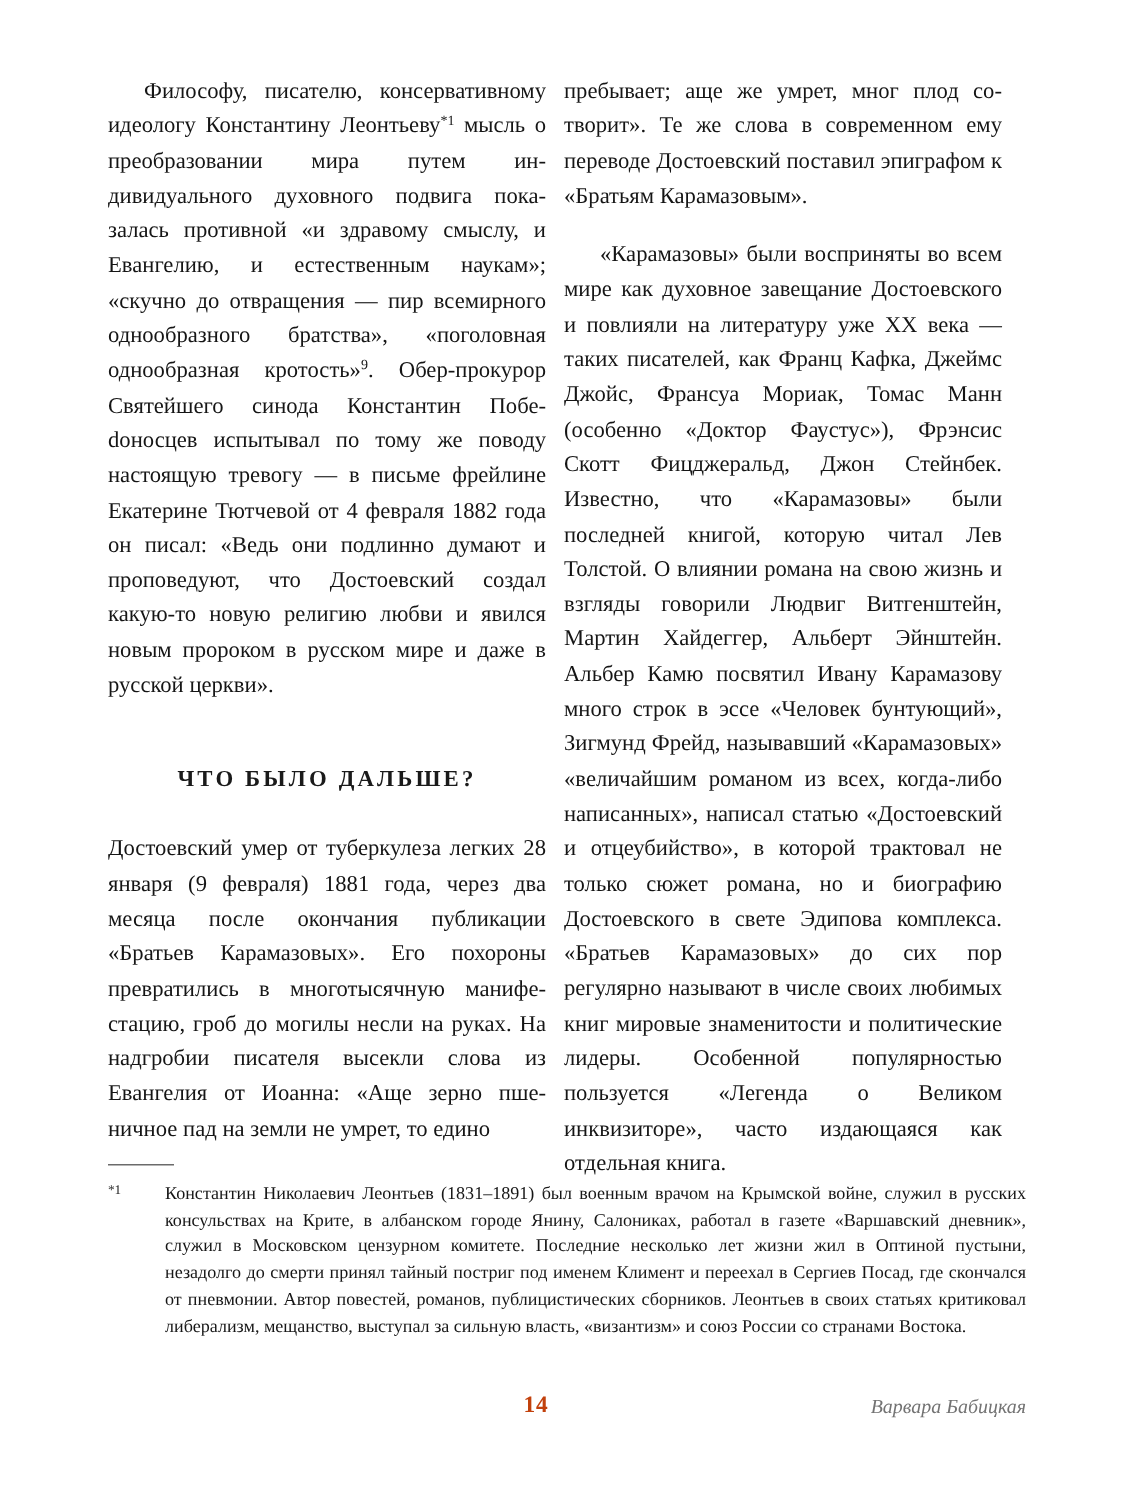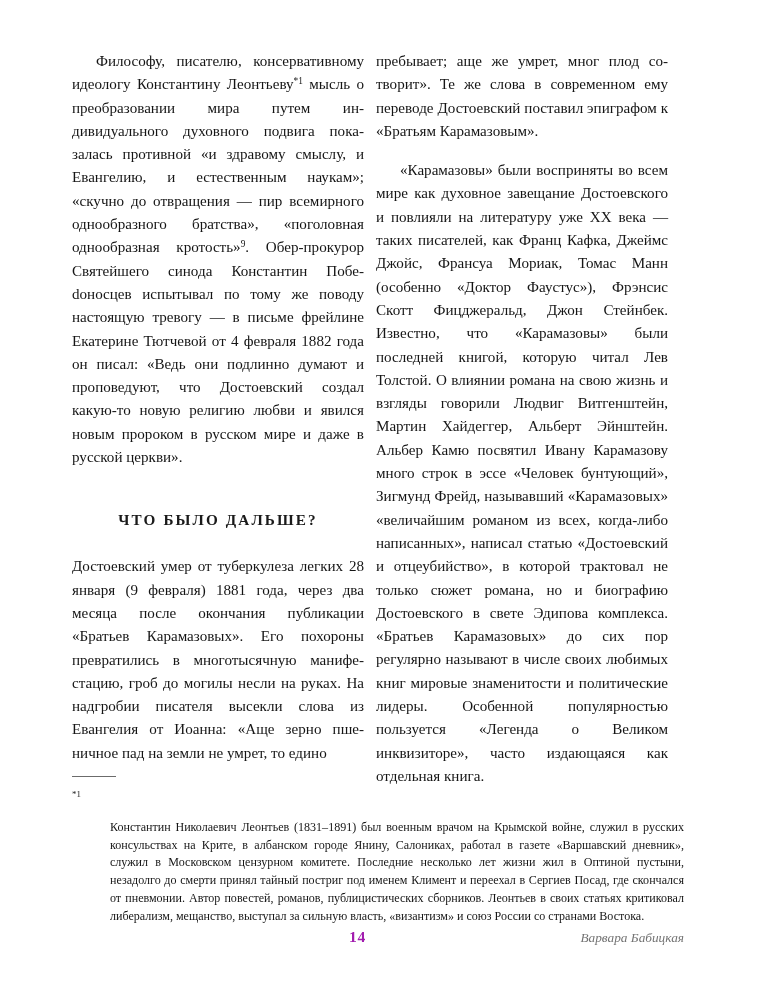--- a/index.html
+++ b/index.html
@@ -104,39 +104,38 @@
   .footnote-marker sup {
     font-size: 0.85em;
     vertical-align: 0.35em;
   }
   .footnote-text {
     flex: 1 1 auto;
     font-size: 12.05px;
     line-height: 17.7px;
     text-align: justify;
     color: #161616;
-    margin-top: 32px;
   }
 
   
   .footer {
     position: absolute;
     left: 72px;
     top: 928px;
     width: 612px;
     height: 22px;
   }
   .page-number {
     position: absolute;
     left: 277px;
     top: 0;
     font-size: 15.6px;
     font-weight: bold;
     letter-spacing: 0.6px;
-    color: #a21caf;
+    color: #c2410c;
   }
   .footer-author {
     position: absolute;
     right: 0;
     top: 2px;
     font-size: 13.3px;
     font-style: italic;
     color: #737373;
   }
 </style>

